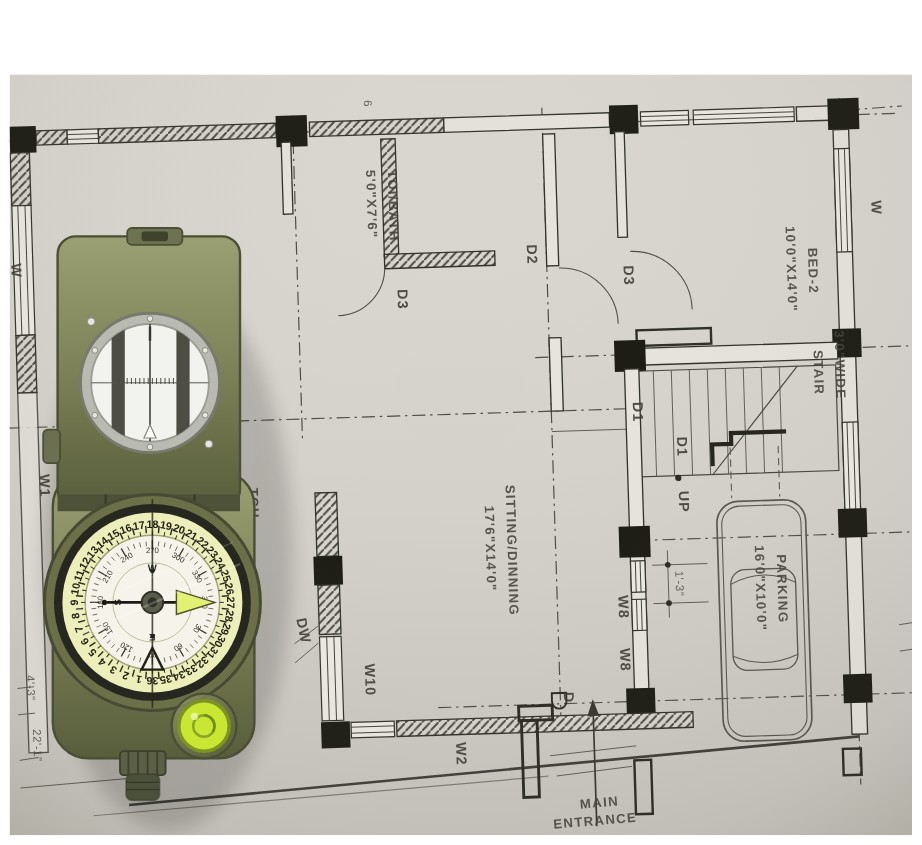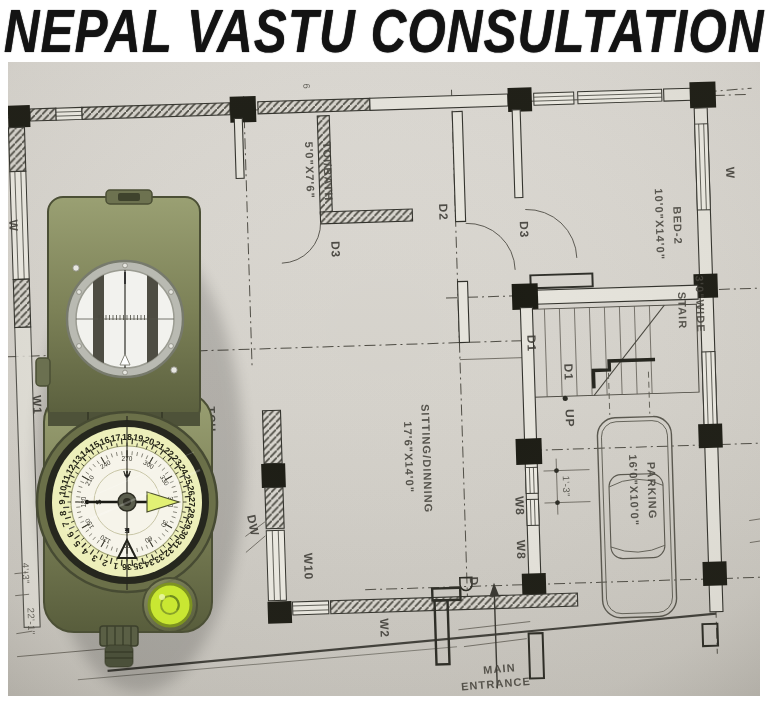--- a/index.html
+++ b/index.html
@@ -26,23 +26,20 @@
   .tag-label{font-family:"Liberation Sans",sans-serif;font-size:12px;fill:#3b3933;letter-spacing:0.8px;text-anchor:middle;font-weight:bold;opacity:0.9;}
   .dim-label{font-family:"Liberation Sans",sans-serif;font-size:9.5px;fill:#4a4840;letter-spacing:0.5px;text-anchor:middle;opacity:0.85;}
   .bezel-num{font-family:"Liberation Sans",sans-serif;font-size:9px;font-weight:bold;fill:#232316;}
   .dial-num{font-family:"Liberation Sans",sans-serif;font-size:6.5px;fill:#35342a;}
   .dial-card{font-family:"Liberation Sans",sans-serif;font-size:8px;font-weight:bold;fill:#23231a;}
 </style>
 </head>
 <body>
 
 <div id="stage">
-  <div id="title-band">
-    <div id="title-text">NEPAL VASTU CONSULTATION</div>
-  </div>
 
   <svg id="plan-svg" viewBox="0 0 752 634">
     <defs>
       <pattern id="hatch" patternUnits="userSpaceOnUse" width="7" height="7">
         <rect width="7" height="7" fill="#d8d5ce"></rect>
         <path d="M0,7 L7,0" stroke="#45443c" stroke-width="1.6"></path>
       </pattern>
       <linearGradient id="paperGrad" x1="0" y1="0" x2="0" y2="1">
         <stop offset="0" stop-color="#dcd9d3"></stop>
         <stop offset="0.55" stop-color="#d4d1ca"></stop>

